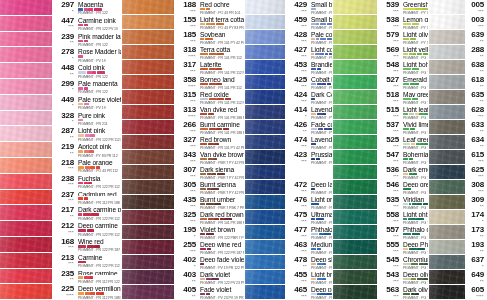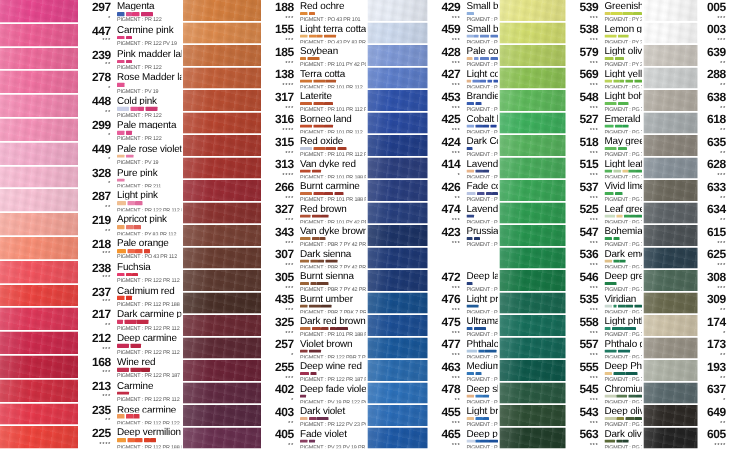--- a/index.html
+++ b/index.html
@@ -590,21 +590,21 @@
           </div>
         </div>
       </div>
       <div class="row">
         <div class="swatch" style="background: rgb(195, 95, 56);">
           <div class="tex"></div>
           <div class="shine"></div>
         </div>
         <div class="info">
           <div class="numcell">
-            <div class="num">138</div>
+            <div class="num">318</div>
             <div class="stars">****</div>
           </div>
           <div class="textcell">
             <div class="cname">Terra cotta</div>
             <div class="bars">
               <i style="background: rgb(207, 118, 51); width: 8px;"></i>
               <i style="background: rgb(194, 99, 44); width: 8px;"></i>
               <i style="background: rgb(181, 86, 42); width: 7px;"></i>
             </div>
             <div class="pig">PIGMENT : PR 101 PR 112</div>
@@ -632,21 +632,21 @@
           </div>
         </div>
       </div>
       <div class="row">
         <div class="swatch" style="background: rgb(184, 69, 47);">
           <div class="tex"></div>
           <div class="shine"></div>
         </div>
         <div class="info">
           <div class="numcell">
-            <div class="num">316</div>
+            <div class="num">358</div>
             <div class="stars">****</div>
           </div>
           <div class="textcell">
             <div class="cname">Borneo land</div>
             <div class="bars">
               <i style="background: rgb(196, 79, 44); width: 8px;"></i>
               <i style="background: rgb(182, 68, 41); width: 7px;"></i>
               <i style="background: rgb(170, 59, 37); width: 6px;"></i>
             </div>
             <div class="pig">PIGMENT : PR 101 PR 112</div>
@@ -846,21 +846,21 @@
           </div>
         </div>
       </div>
       <div class="row">
         <div class="swatch" style="background: rgb(94, 42, 53);">
           <div class="tex"></div>
           <div class="shine"></div>
         </div>
         <div class="info">
           <div class="numcell">
-            <div class="num">257</div>
+            <div class="num">195</div>
             <div class="stars">*</div>
           </div>
           <div class="textcell">
             <div class="cname">Violet brown</div>
             <div class="bars">
               <i style="background: rgb(138, 58, 58); width: 5px;"></i>
               <i style="background: rgb(108, 44, 52); width: 8px;"></i>
             </div>
             <div class="pig">PIGMENT : PR 122 PBr 7 PBk 7</div>
           </div>

